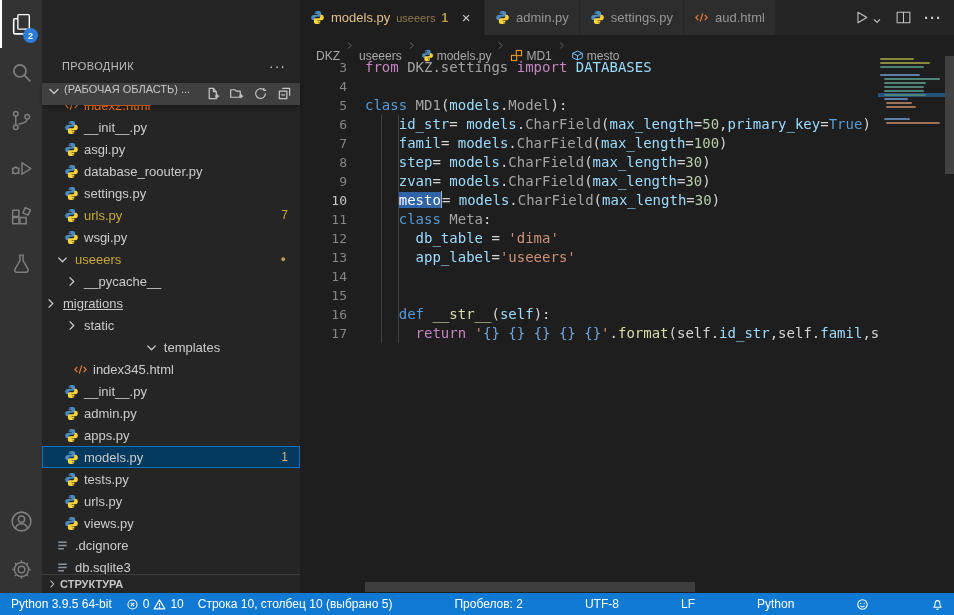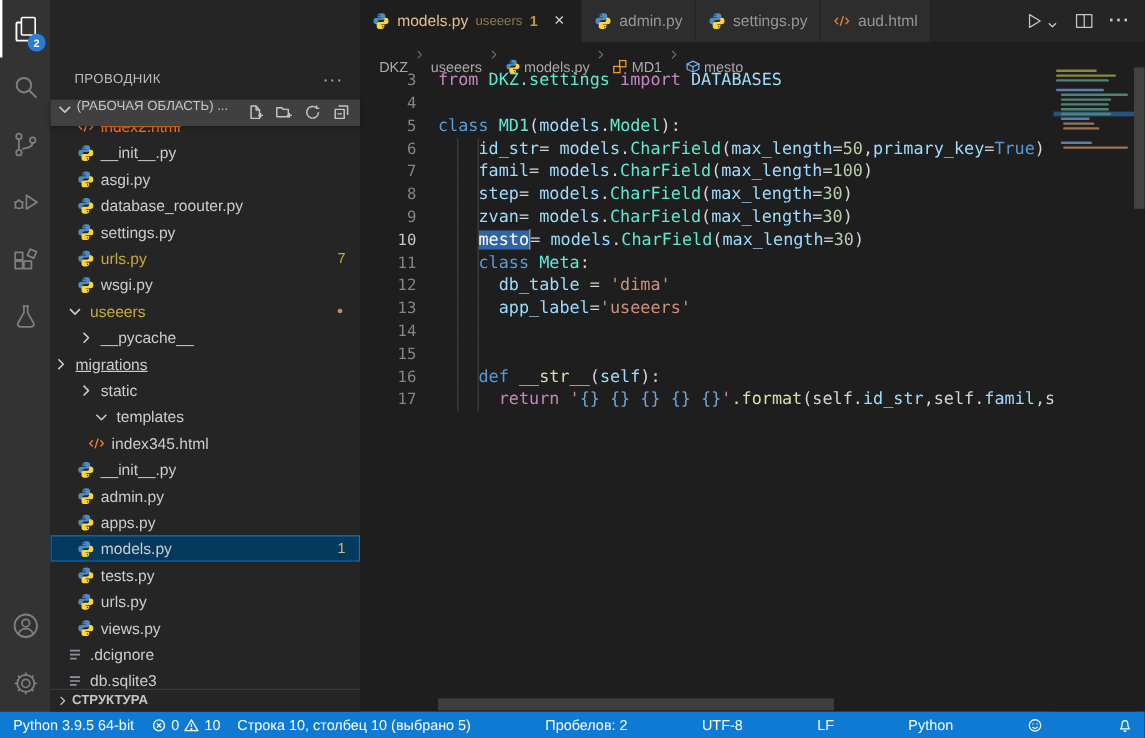--- a/index.html
+++ b/index.html
@@ -68,21 +68,21 @@
   .bc-sep svg { width:11px; height:11px; }
 
   .editor { flex:1; position:relative; overflow:hidden; min-height:0; }
   .code { position:absolute; left:0; top:0; right:76px; bottom:0; overflow:hidden; padding-top:2px; }
   .line { position:relative; height:19px; display:flex; white-space:pre;
     font-family:"DejaVu Sans Mono","Liberation Mono",monospace; font-size:14px; line-height:19px; }
   .lnum { width:47px; flex:none; text-align:right; color:#858585; font-size:13px; }
   .lnum.cur { color:#c6c6c6; }
   .ltext { margin-left:18px; position:relative; z-index:1; }
   .guide { position:absolute; top:0; bottom:0; width:1px; background:#404040; z-index:0; }
-  .tk-kw{color:#c586c0} .tk-kw2{color:#569cd6} .tk-type{color:#5eead4} .tk-var{color:#9cdcfe}
+  .tk-kw{color:#c586c0} .tk-kw2{color:#569cd6} .tk-type{color:#a3a3a3} .tk-var{color:#9cdcfe}
   .tk-num{color:#b5cea8} .tk-str{color:#ce9178} .tk-fn{color:#dcdcaa} .tk-plain{color:#d4d4d4} .tk-brace{color:#6fa5dc}
   .tk-sel{color:#ffffff; background:#2f64a9;}
   .cursor { display:inline-block; width:0; border-left:1.5px solid #aeafad; height:17px; vertical-align:text-bottom; }
 
   .minimap { position:absolute; top:0; right:9px; width:67px; bottom:0; background:#1e1e1e; cursor:pointer; }
   .mm-row { height:2px; margin-bottom:2px; border-radius:1px; }
   .mm-band { position:absolute; left:0; width:67px; height:4px; background:#26537c; }
   .vscroll { position:absolute; top:0; right:0; width:9px; bottom:0; }
   .vscroll .slider { width:9px; height:118px; background:rgba(110,110,110,.45); cursor:pointer; }
   .hscroll { position:absolute; left:65px; bottom:1px; width:330px; height:10px; background:rgba(110,110,110,.40); cursor:pointer; }
@@ -315,21 +315,21 @@
             <div class="rin" style="padding-left: 21px;">
               <span class="slot">
                 <svg viewBox="0 0 16 16" fill="none" stroke="currentColor" stroke-width="1.3" stroke-linejoin="round">
                   <path d="M6 3.6l4.4 4.4L6 12.4" stroke-width="1.4"></path>
                 </svg>
               </span>
               <span class="rlabel">static</span>
             </div>
           </div>
           <div class="row">
-            <div class="rin" style="padding-left: 34px;">
+            <div class="rin" style="padding-left: 21px; justify-content: center;">
               <span class="slot">
                 <svg viewBox="0 0 16 16" fill="none" stroke="currentColor" stroke-width="1.3" stroke-linejoin="round">
                   <path d="M3.6 6l4.4 4.4L12.4 6" stroke-width="1.4"></path>
                 </svg>
               </span>
               <span class="rlabel">templates</span>
             </div>
           </div>
           <div class="row">
             <div class="rin" style="padding-left: 30px;">

